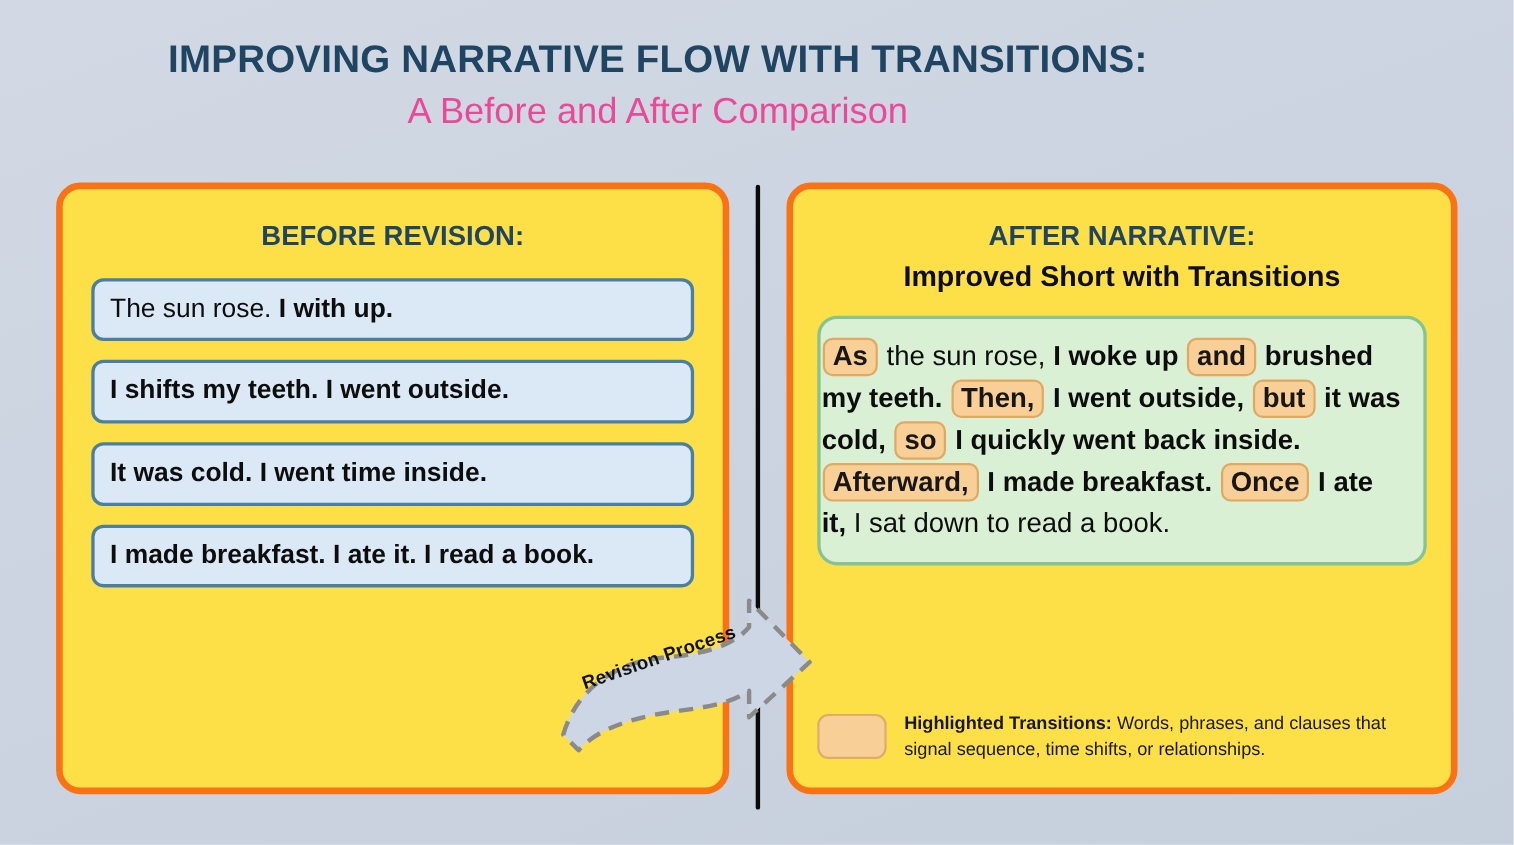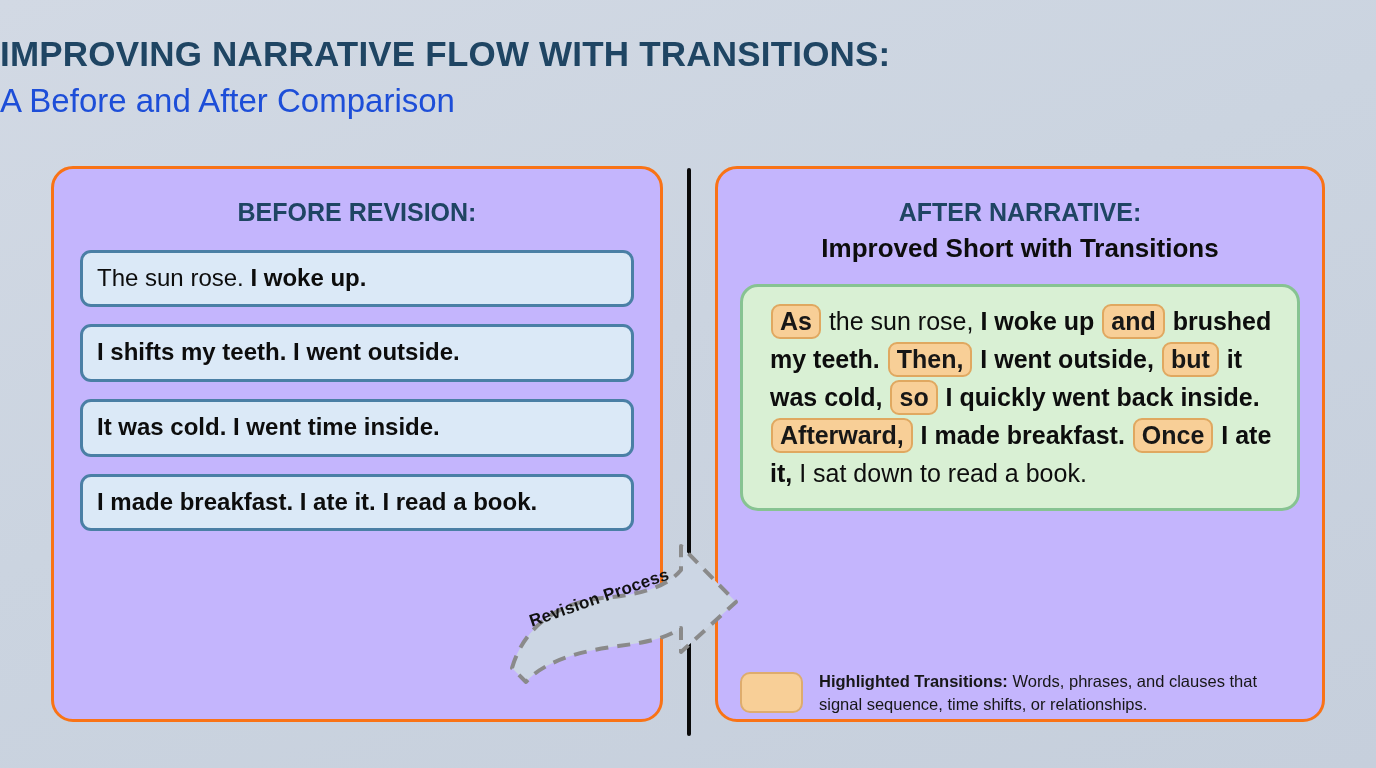--- a/index.html
+++ b/index.html
@@ -20,44 +20,45 @@
     width: 1376px;
     height: 768px;
   }
 
   
   .header {
     position: absolute;
     top: 34px;
     left: 0;
     width: 1196px;
+    text-align: center;
   }
   .title {
     font-size: 35px;
     font-weight: bold;
     color: #1f4563;
     letter-spacing: 0.2px;
     line-height: 1.12;
     margin: 0;
   }
   .subtitle {
     font-size: 33px;
     font-weight: normal;
-    color: #1d4ed8;
+    color: #ec4899;
     line-height: 1.2;
     margin: 8px 0 0 0;
   }
 
   
   .panel {
     position: absolute;
     top: 166px;
     height: 556px;
-    background: #c4b5fd;
-    border: 3px solid #f97316;
+    background: #fde047;
+    border: 6px solid #f97316;
     border-radius: 22px;
     box-sizing: border-box;
   }
   .panel-left  { left: 51px;  width: 612px; }
   .panel-right { left: 715px; width: 610px; }
 
   .panel-head {
     text-align: center;
     padding-top: 28px;
   }
@@ -92,21 +93,21 @@
     box-sizing: border-box;
   }
   .chip .light { font-weight: normal; margin-top: 32px; }
 
   
   .revised {
     margin: 20px 22px 0 22px;
     background: #d9f0d4;
     border: 3px solid #87c392;
     border-radius: 18px;
-    padding: 15px 17px 16px 27px;
+    padding: 15px 17px 16px 1px;
     font-size: 25px;
     font-weight: bold;
     color: #0d0d0d;
     line-height: 1.52;
     box-sizing: border-box;
   }
   .revised .plain { font-weight: normal; }
   .hl {
     background: #f8cf97;
     border: 2px solid #e0a860;
@@ -117,21 +118,21 @@
     color: #171717;
     display: inline-block;
     line-height: 1.12;
   }
 
   
   .legend {
     position: absolute;
     left: 22px;
     right: 20px;
-    bottom: 4px;
+    bottom: 24px;
     display: flex;
     align-items: center;
     gap: 16px;
   }
   .legend-swatch {
     flex: 0 0 auto;
     width: 59px;
     height: 37px;
     background: #f8cf97;
     border: 2px solid #deac6d;
@@ -185,21 +186,21 @@
   <div class="header">
     <h1 class="title">IMPROVING NARRATIVE FLOW WITH TRANSITIONS:</h1>
     <div class="subtitle">A Before and After Comparison</div>
   </div>
 
   <div class="panel panel-left">
     <div class="panel-head">
       <div class="ph-top">BEFORE REVISION:</div>
     </div>
     <div class="chips" id="chip-list">
-        <div class="chip"><span class="light">The sun rose. </span><span>I woke up.</span></div>
+        <div class="chip"><span class="light">The sun rose. </span><span>I with up.</span></div>
         <div class="chip"><span>I shifts my teeth. I went outside.</span></div>
         <div class="chip"><span>It was cold. I went time inside.</span></div>
         <div class="chip"><span>I made breakfast. I ate it. I read a book.</span></div>
       </div>
   </div>
 
   <div class="panel panel-right">
     <div class="panel-head">
       <div class="ph-top">AFTER NARRATIVE:</div>
       <div class="ph-sub">Improved Short with Transitions</div>

